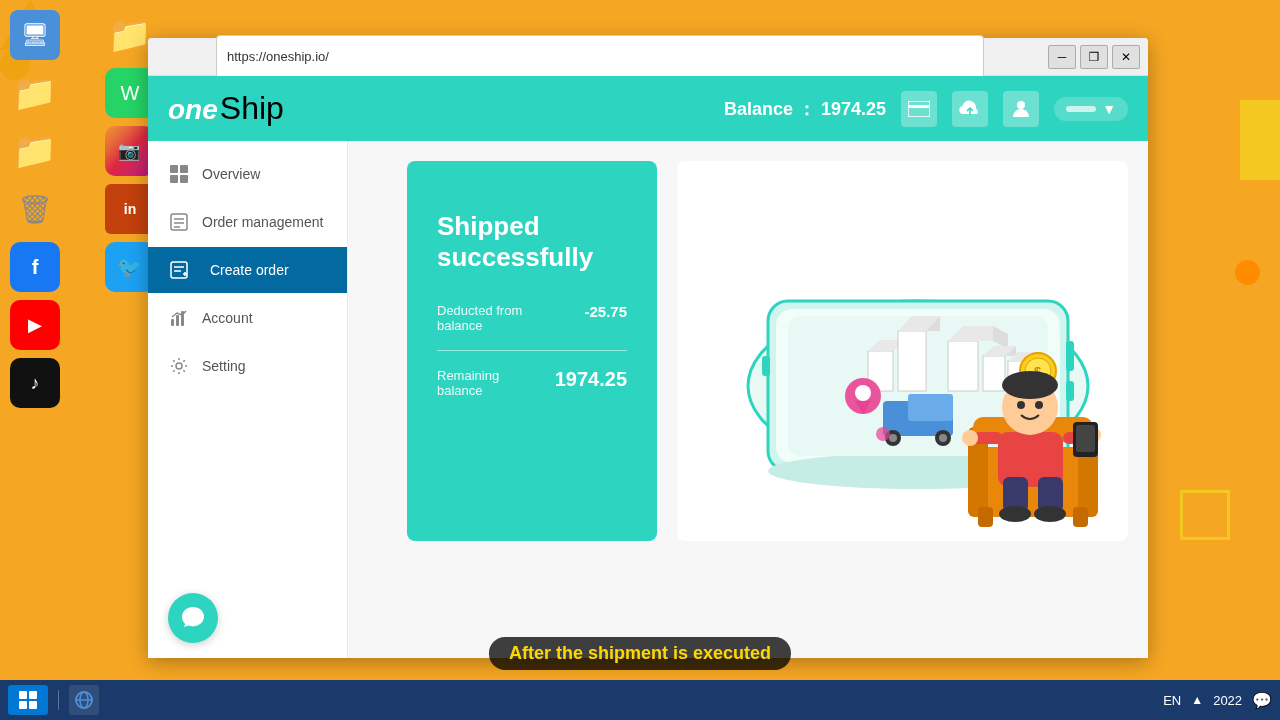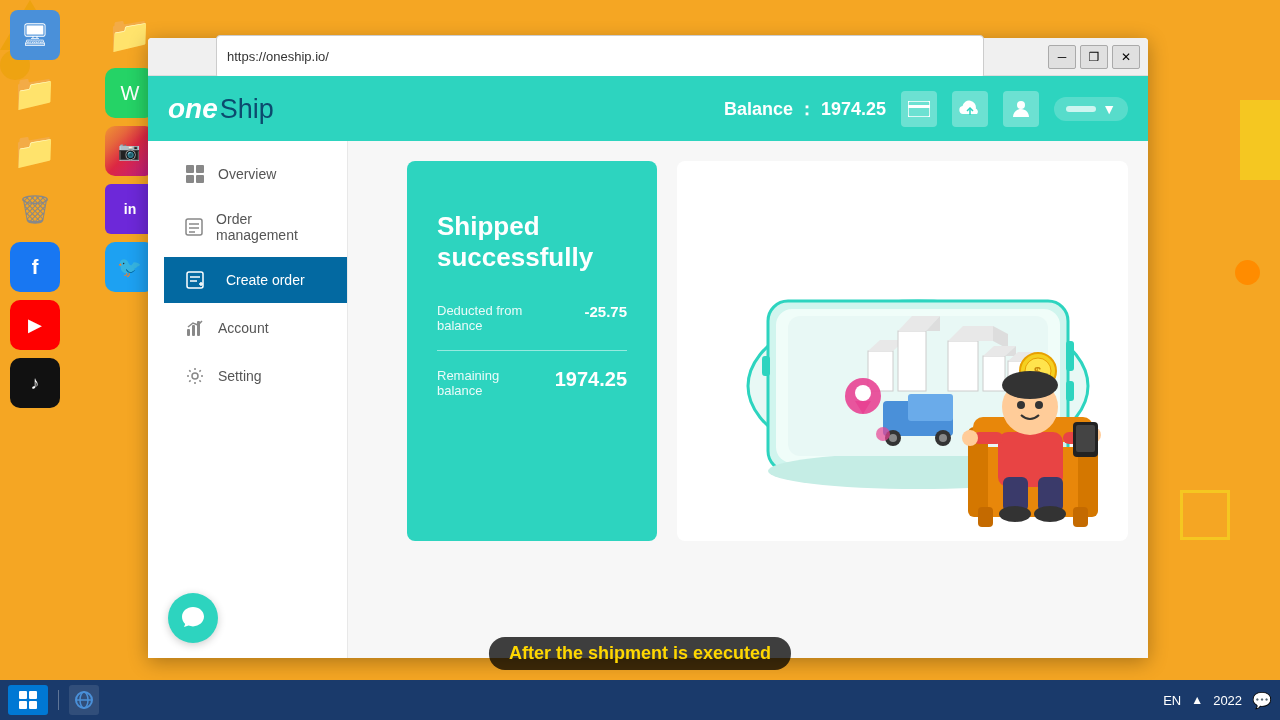--- a/index.html
+++ b/index.html
@@ -142,23 +142,23 @@
     }
 
     .logo-one {
       font-size: 28px;
       font-weight: 900;
       color: #fff;
       font-style: italic;
     }
 
     .logo-ship {
-      font-size: 27px;
+      font-size: 32px;
       font-weight: 400;
-      color: #0c4a6e;
+      color: #000000;
     }
 
     .header-right {
       display: flex;
       align-items: center;
       gap: 15px;
     }
 
     .balance-text {
       font-size: 18px;
@@ -207,21 +207,20 @@
 
     .sidebar-item {
       display: flex;
       align-items: center;
       gap: 12px;
       padding: 12px 20px;
       cursor: pointer;
       color: #555;
       font-size: 14px;
       font-weight: 500;
-      margin-left: 16px;
     }
 
     .sidebar-item.active {
       background: #0369a1;
       color: #fff;
       gap: 20px;
     }
 
     .sidebar-item-icon {
       width: 22px;
@@ -472,21 +471,21 @@
     <div class="desktop-icon" style="background:transparent; color:#888; font-size:28px;">🗑</div>
     <div class="desktop-icon" style="background:#1877F2; color:white; font-size:20px; font-weight:900; border-radius:10px;">f</div>
     <div class="desktop-icon" style="background:#FF0000; color:white; font-size:18px; border-radius:10px;">▶</div>
     <div class="desktop-icon" style="background:#111; color:white; font-size:18px; border-radius:10px;">♪</div>
   </div>
 
   <div class="desktop-icons-mid">
     <div class="desktop-icon" style="background:transparent; color:#F5A623; font-size:36px;">📁</div>
     <div class="desktop-icon" style="background:#25D366; color:white; font-size:20px; border-radius:10px;">W</div>
     <div class="desktop-icon" style="background:linear-gradient(135deg,#f09433,#e6683c,#dc2743,#cc2366,#bc1888); color:white; font-size:18px; border-radius:10px;">📷</div>
-    <div class="desktop-icon" style="background:#6d28d9; color:white; font-size:14px; font-weight:900; border-radius:6px;">in</div>
+    <div class="desktop-icon" style="background:#c2410c; color:white; font-size:14px; font-weight:900; border-radius:6px;">in</div>
     <div class="desktop-icon" style="background:#1DA1F2; color:white; font-size:20px; border-radius:10px;">🐦</div>
   </div>
 
   <div class="browser-window">
 
     <div class="browser-titlebar">
       <div class="browser-address">https://oneship.io/</div>
       <div class="browser-btn minimize">─</div>
       <div class="browser-btn maximize">❐</div>
       <div class="browser-btn close">✕</div>

